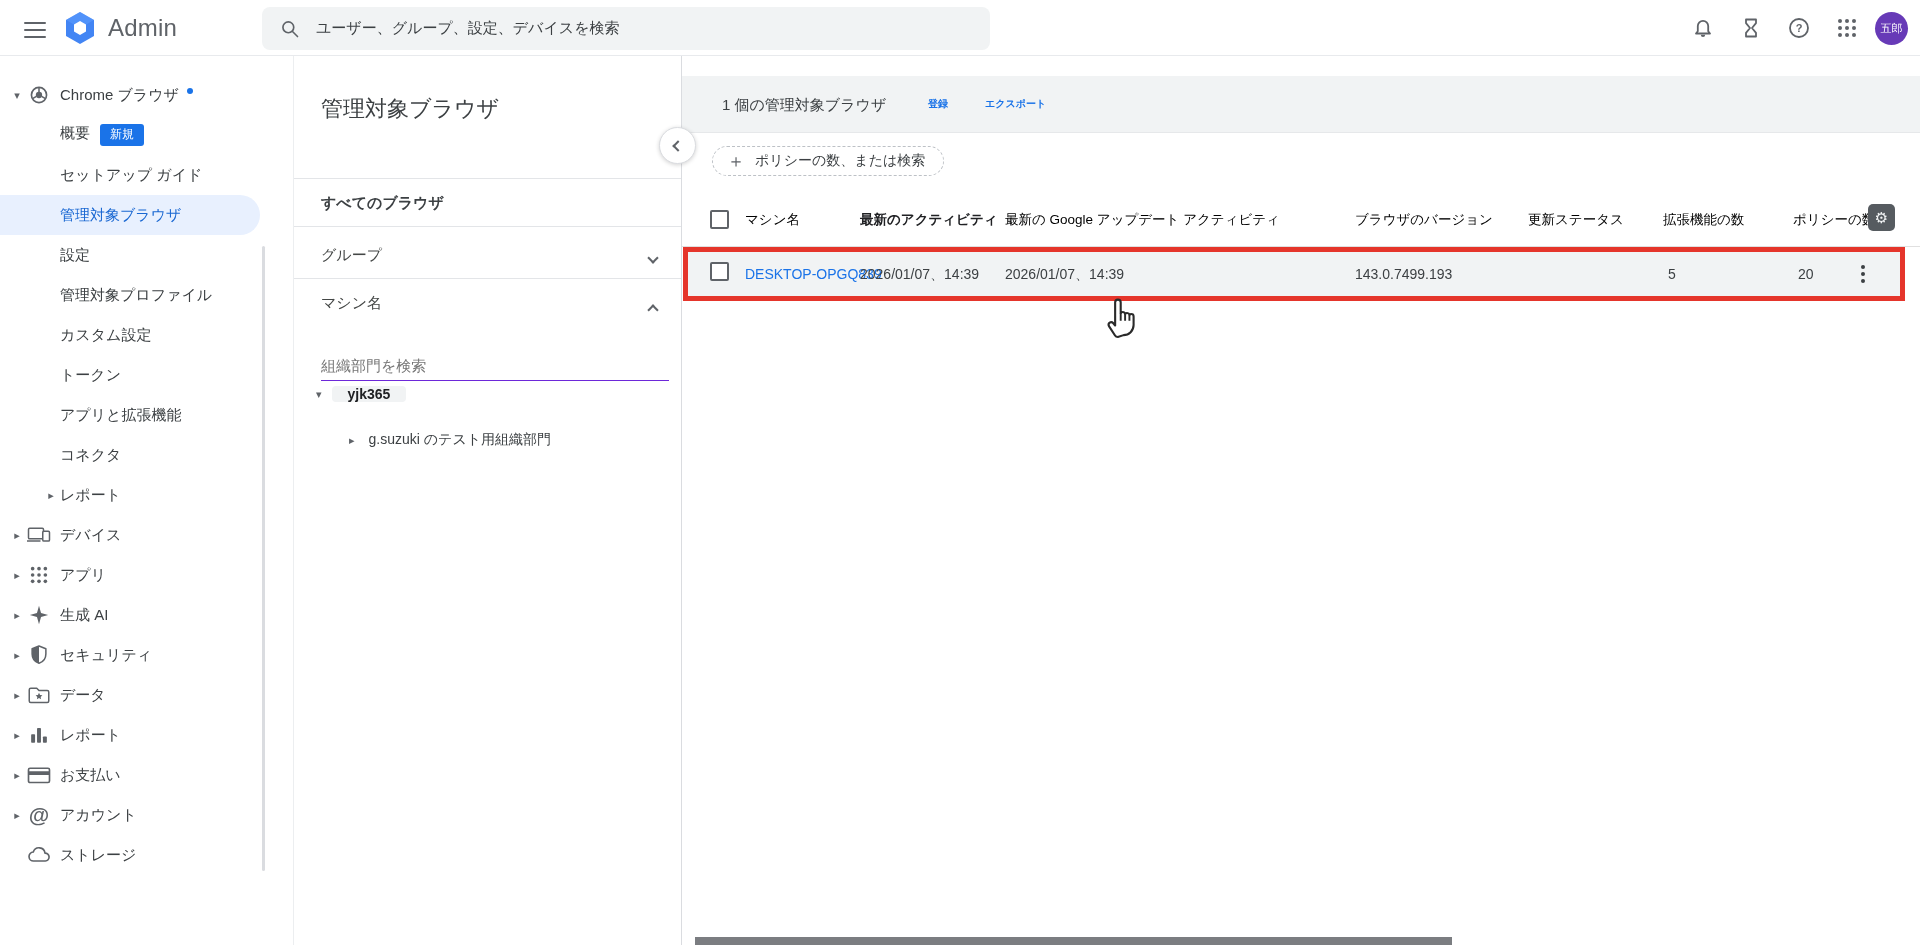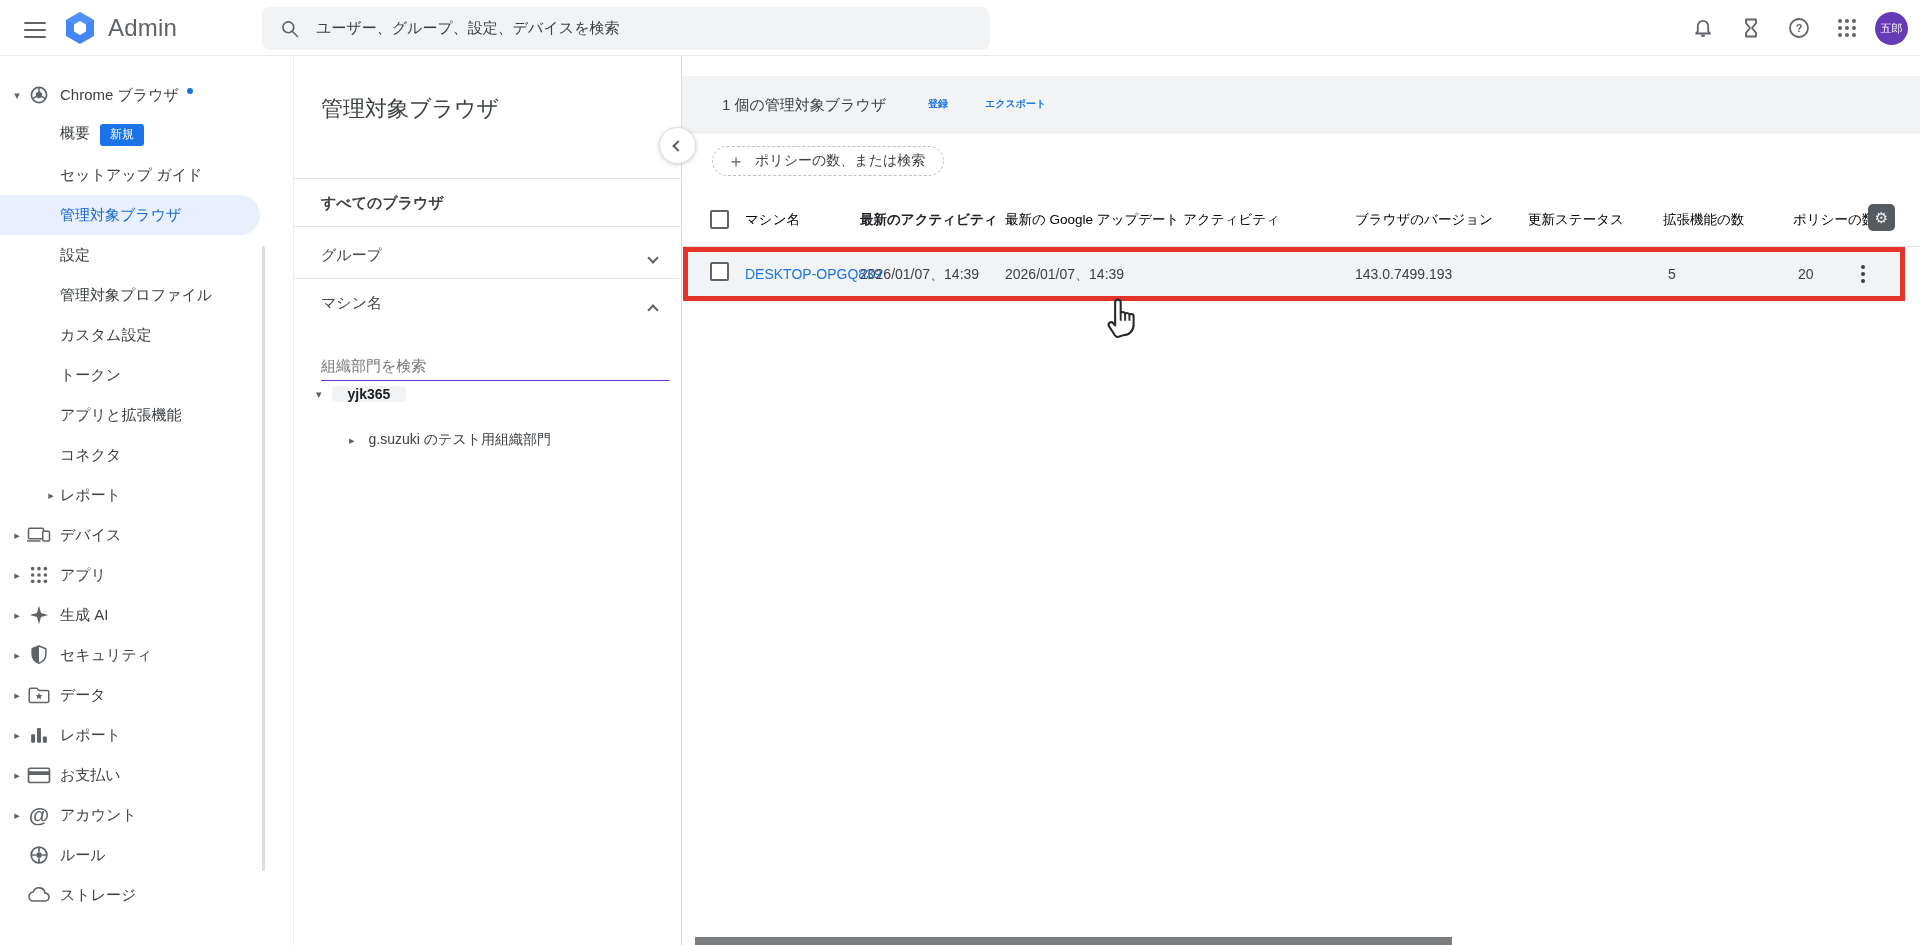--- a/index.html
+++ b/index.html
@@ -282,30 +282,20 @@
       </span>
       <span class="lbl">お支払い</span>
     </div>
     <div class="nav-item">
       <span class="tri">▸</span>
       <span class="nicon" style="font-size:21px;color:#5f6368;font-weight:bold;">@</span>
       <span class="lbl">アカウント</span>
     </div>
     <div class="nav-item">
       <span class="nicon">
-        <svg class="ic" width="22" height="22" viewBox="0 0 28 28">
-          <circle cx="14" cy="14" r="10" fill="none" stroke="#5f6368" stroke-width="2.2"></circle>
-          <circle cx="14" cy="14" r="3.6" fill="#5f6368"></circle>
-          <path d="M14 4v6 M4 14h6 M18 14h6 M14 18v6" stroke="#5f6368" stroke-width="2.2"></path>
-        </svg>
-      </span>
-      <span class="lbl">ルール</span>
-    </div>
-    <div class="nav-item">
-      <span class="nicon">
         <svg class="ic" width="24" height="20" viewBox="0 0 32 24">
           <path d="M9 20a6 6 0 0 1-.6-12A8 8 0 0 1 24 9.6 5.2 5.2 0 0 1 24.5 20z" fill="none" stroke="#5f6368" stroke-width="2.2" stroke-linejoin="round"></path>
         </svg>
       </span>
       <span class="lbl">ストレージ</span>
     </div>
 
     <div class="side-scroll"></div>
   </div>
 

